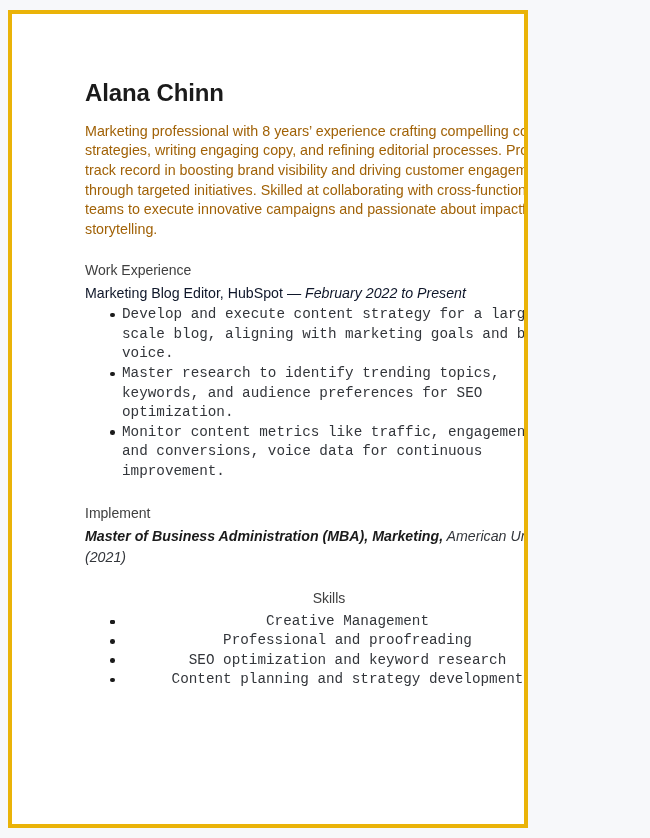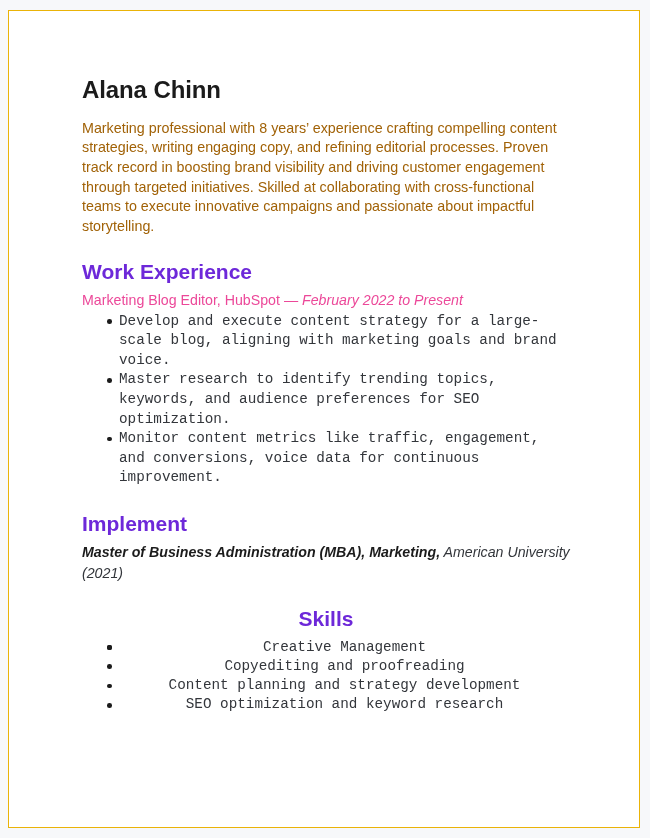--- a/index.html
+++ b/index.html
@@ -12,24 +12,24 @@
     background: #f7f8fa;
     font-family: "Liberation Sans", sans-serif;
     -webkit-font-smoothing: antialiased;
     overflow: hidden;
   }
 
   #page {
     position: absolute;
     left: 8px;
     top: 10px;
-    width: 632px;
+    width: 520px;
     height: 818px;
     background: #ffffff;
-    border: 1px solid #eab308;
+    border: 4px solid #eab308;
     box-sizing: border-box;
     overflow: hidden;
   }
 
   #resume {
     position: absolute;
     left: 73px;
     top: 65px;
     width: 488px;
   }
@@ -48,37 +48,37 @@
   .summary {
     font-size: 14.3px;
     line-height: 19.6px;
     color: #a16207;
     margin: 0 0 22px 0;
     max-width: 486px;
   }
 
   
   .section-heading {
-    font-size: 21px;
-    font-weight: 700;
-    color: #6d28d9;
+    font-size: 14px;
+    font-weight: 400;
+    color: #404040;
     margin: 0 0 4px 0;
     line-height: 1.35;
   }
 
   .section {
     margin-bottom: 22px;
   }
   .section:last-child { margin-bottom: 0; text-align: center; }
 
   
   .job-line {
     font-size: 14.2px;
     line-height: 19px;
-    color: #ec4899;
+    color: #0f172a;
     margin: 0 0 2px 0;
   }
   .job-line .date {
     font-style: italic;
   }
 
   
   ul.bullets {
     list-style: none;
     margin: 0;
@@ -151,20 +151,20 @@
         <span class="degree">Master of Business Administration (MBA), Marketing,</span><span> American University (2021)</span>
       </p>
     </div>
 
     <div class="section">
       <h2 class="section-heading">Skills</h2>
 
       <ul class="bullets tight">
         <li><span class="dot"></span></li>
         <li><span class="dot"></span><span>Creative Management</span></li>
-        <li><span class="dot"></span><span>Copyediting and proofreading</span></li>
+        <li><span class="dot"></span><span>Professional and proofreading</span></li>
+        <li><span class="dot"></span><span>SEO optimization and keyword research</span></li>
         <li><span class="dot"></span><span>Content planning and strategy development</span></li>
-        <li><span class="dot"></span><span>SEO optimization and keyword research</span></li>
       </ul>
     </div>
 
   </div>
 </div>
 
 </body></html>

